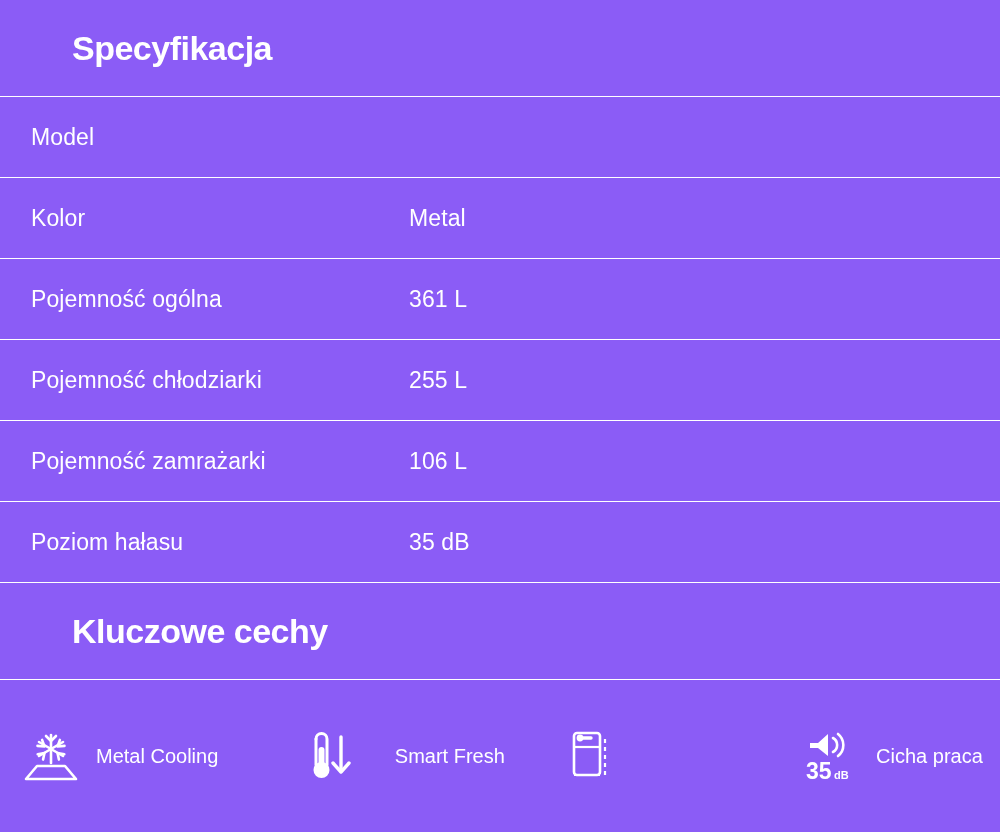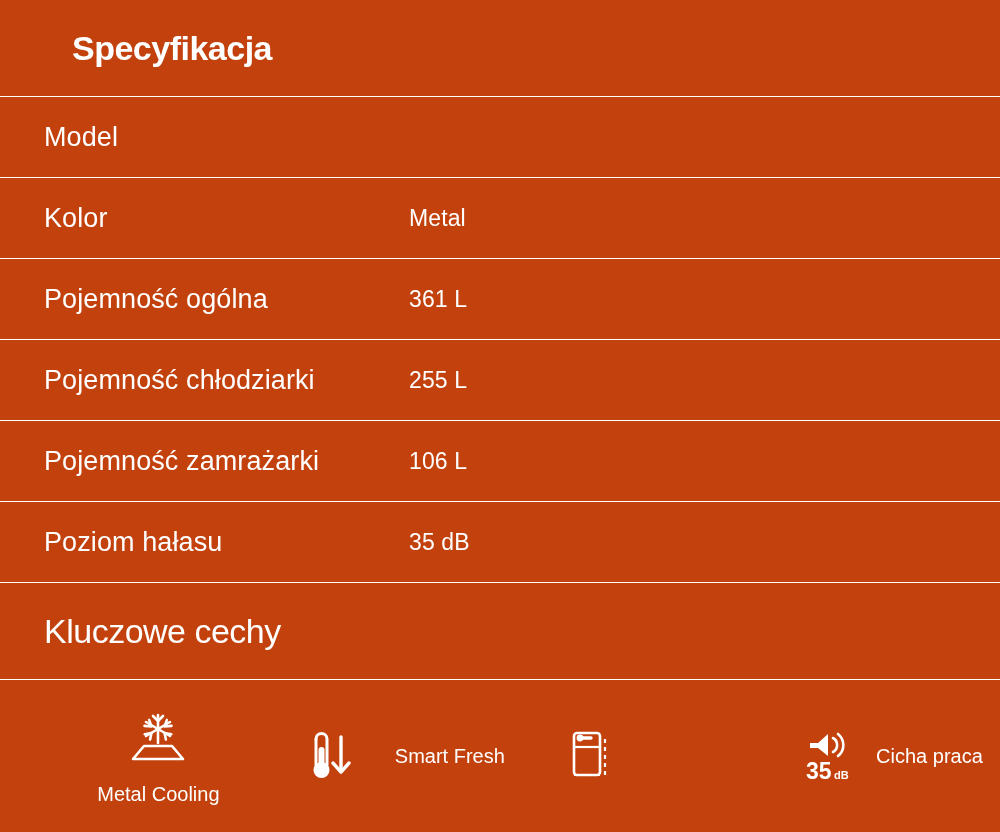--- a/index.html
+++ b/index.html
@@ -11,21 +11,21 @@
     width: 1000px;
     height: 832px;
     overflow: hidden;
     font-family: "Liberation Sans", sans-serif;
     color: #ffffff;
   }
   .page {
     width: 1000px;
     height: 832px;
     position: relative;
-    background: #c2410c;
+    background: #8b5cf6;
     box-sizing: border-box;
   }
   .section-title {
     font-size: 34px;
     font-weight: bold;
     letter-spacing: -0.5px;
     padding: 0 0 0 72px;
     display: flex;
     align-items: center;
     height: 96px;
@@ -37,34 +37,34 @@
     width: 100%;
   }
   .spec-row {
     display: flex;
     align-items: center;
     height: 80px;
     box-sizing: border-box;
   }
   .spec-label {
     width: 409px;
-    padding-left: 44px;
-    box-sizing: border-box;
-    font-size: 27px;
+    padding-left: 31px;
+    box-sizing: border-box;
+    font-size: 23px;
     letter-spacing: 0.1px;
   }
   .spec-value {
     font-size: 23px;
     letter-spacing: 0.1px;
   }
   .features-title {
     font-size: 34px;
-    font-weight: normal;
+    font-weight: bold;
     letter-spacing: -0.5px;
-    padding-left: 44px;
+    padding-left: 72px;
     display: flex;
     align-items: center;
     height: 96px;
     box-sizing: border-box;
   }
   .features-row {
     display: flex;
     align-items: center;
     height: 152px;
     padding: 0 16px;
@@ -82,21 +82,21 @@
     display: flex;
     align-items: center;
     justify-content: flex-end;
     flex: none;
   }
   .feature-label {
     font-size: 20px;
     line-height: 1.35;
     max-width: 160px;
   }
-  .f1 { width: 290px; padding-left: 4px; flex-direction: column; }
+  .f1 { width: 290px; padding-left: 4px; }
   .f2 { width: 270px; gap: 36px; }
   .f3 { width: 250px; }
   .f4 { width: 190px; }
 </style>
 </head>
 <body>
 
 <div class="page">
 
   <div class="section-title">Specyfikacja</div>

